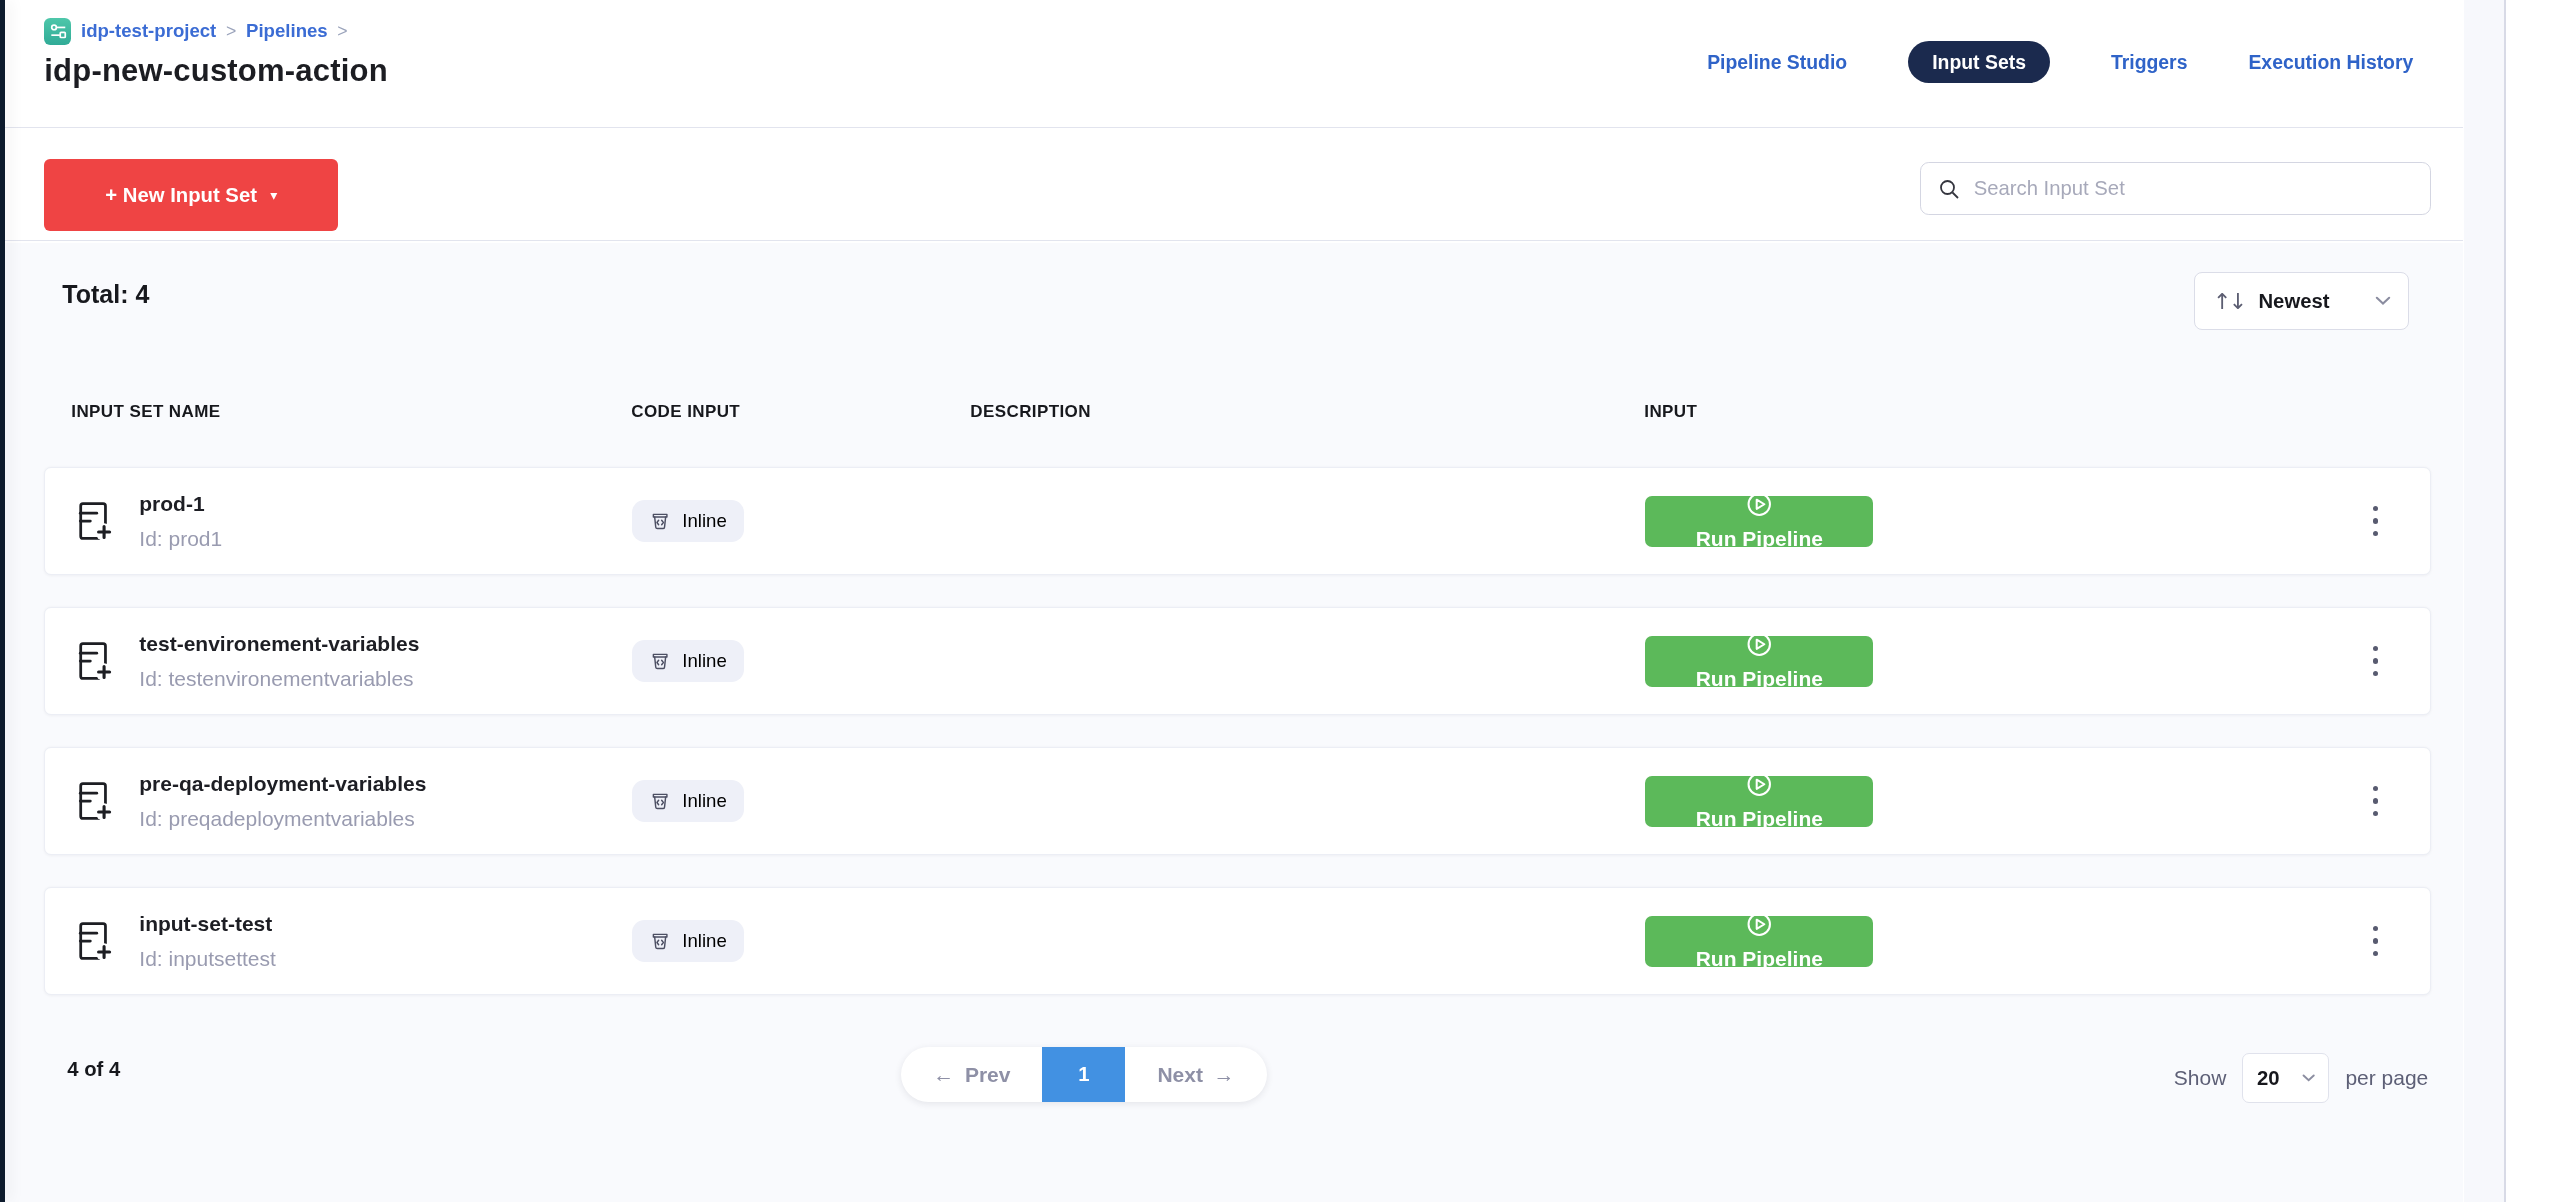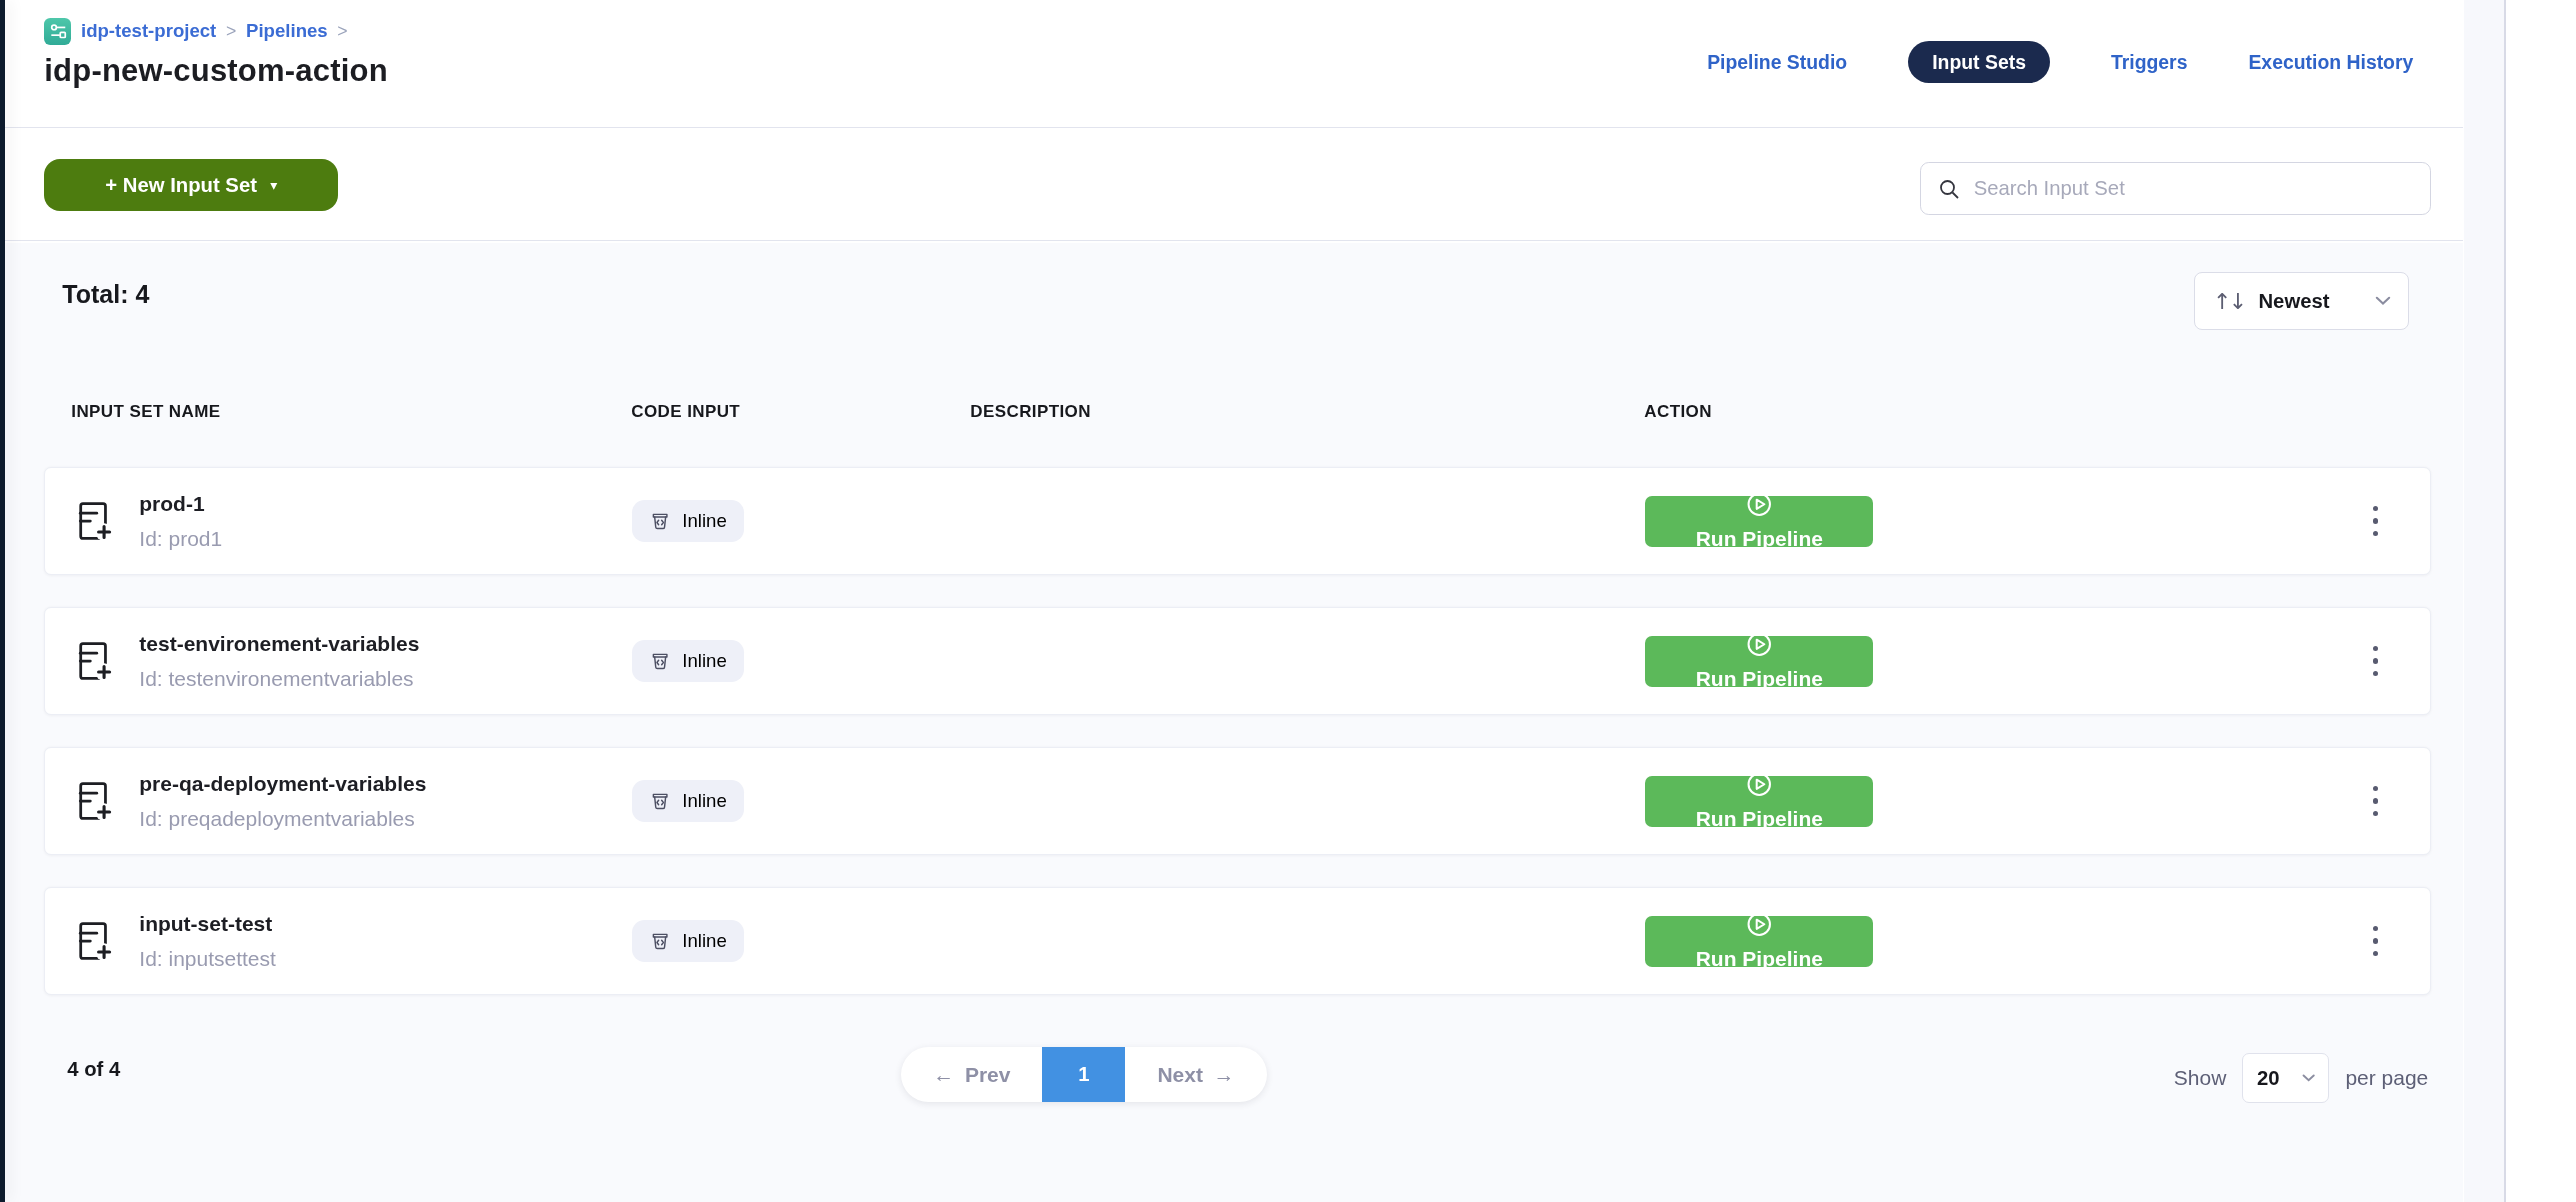--- a/index.html
+++ b/index.html
@@ -23,22 +23,22 @@
           display:flex; align-items:center; justify-content:center; }
   .page-title { position:absolute; left:39px; top:53px; font-size:31px; font-weight:700; color:#1c1d22;
                 letter-spacing:0.2px; }
   .nav { position:absolute; right:50px; top:41px; display:flex; align-items:center; gap:61px; }
   .nav-item { font-size:19.4px; font-weight:600; color:#2f63c8; cursor:pointer; white-space:nowrap; }
   .nav-item.active { background:#1b2a4e; color:#ffffff; border-radius:883px; padding:9.7px 24px; }
 
   
   .toolbar { position:absolute; left:0; top:130px; width:100%; height:111px; background:#fff;
              border-bottom:1.8px solid #e2e4ee; }
-  .new-btn { position:absolute; left:39px; top:29px; width:294px; height:52px; background:#4d7c0f;
-             border:none; border-radius:16px; color:#fff; font-size:20.3px; font-weight:700;
+  .new-btn { position:absolute; left:39px; top:29px; width:294px; height:72px; background:#ef4444;
+             border:none; border-radius:6px; color:#fff; font-size:20.3px; font-weight:700;
              font-family:inherit; display:flex; align-items:center; justify-content:center; gap:13.3px;
              cursor:pointer; }
   .new-btn .caret { font-size:14px; line-height:1; }
   .search-box { position:absolute; left:1915px; top:32px; width:511px; height:53px; background:#fff;
                 border:1.8px solid #d4d6e2; border-radius:8.8px; display:flex; align-items:center;
                 padding:0 16px; gap:12.4px; }
   .search-box input { border:none; outline:none; flex:1; font-size:20.3px; color:#1d1e24;
                       font-family:inherit; background:transparent; }
   .search-box input::placeholder { color:#a7a9ba; }
 
@@ -147,21 +147,21 @@
         <svg width="16" height="9.7" viewBox="0 0 18 11" fill="none" stroke="#8b8da0" stroke-width="2.4" stroke-linecap="round">
           <path d="M2 2 L9 8.5 L16 2"></path>
         </svg>
       </span>
     </div>
 
     <div class="col-head">
       <span class="ch1">INPUT SET NAME</span>
       <span class="ch2">CODE INPUT</span>
       <span class="ch3">DESCRIPTION</span>
-      <span class="ch4">ACTION</span>
+      <span class="ch4">INPUT</span>
     </div>
 
     <div class="list">
   <div class="card">
     <div class="c1">
       <span class="icon">
         <svg width="44" height="44" viewBox="0 0 48 48" fill="none" stroke="#1d1e23" stroke-width="3" stroke-linecap="round" stroke-linejoin="round">
           <path d="M12 5 H34 a2.5 2.5 0 0 1 2.5 2.5 V40.5 a2.5 2.5 0 0 1 -2.5 2.5 H12 a2.5 2.5 0 0 1 -2.5 -2.5 V7.5 A2.5 2.5 0 0 1 12 5 Z"></path>
           <path d="M9 15.5 H27"></path>
           <path d="M9 24 H20"></path>

